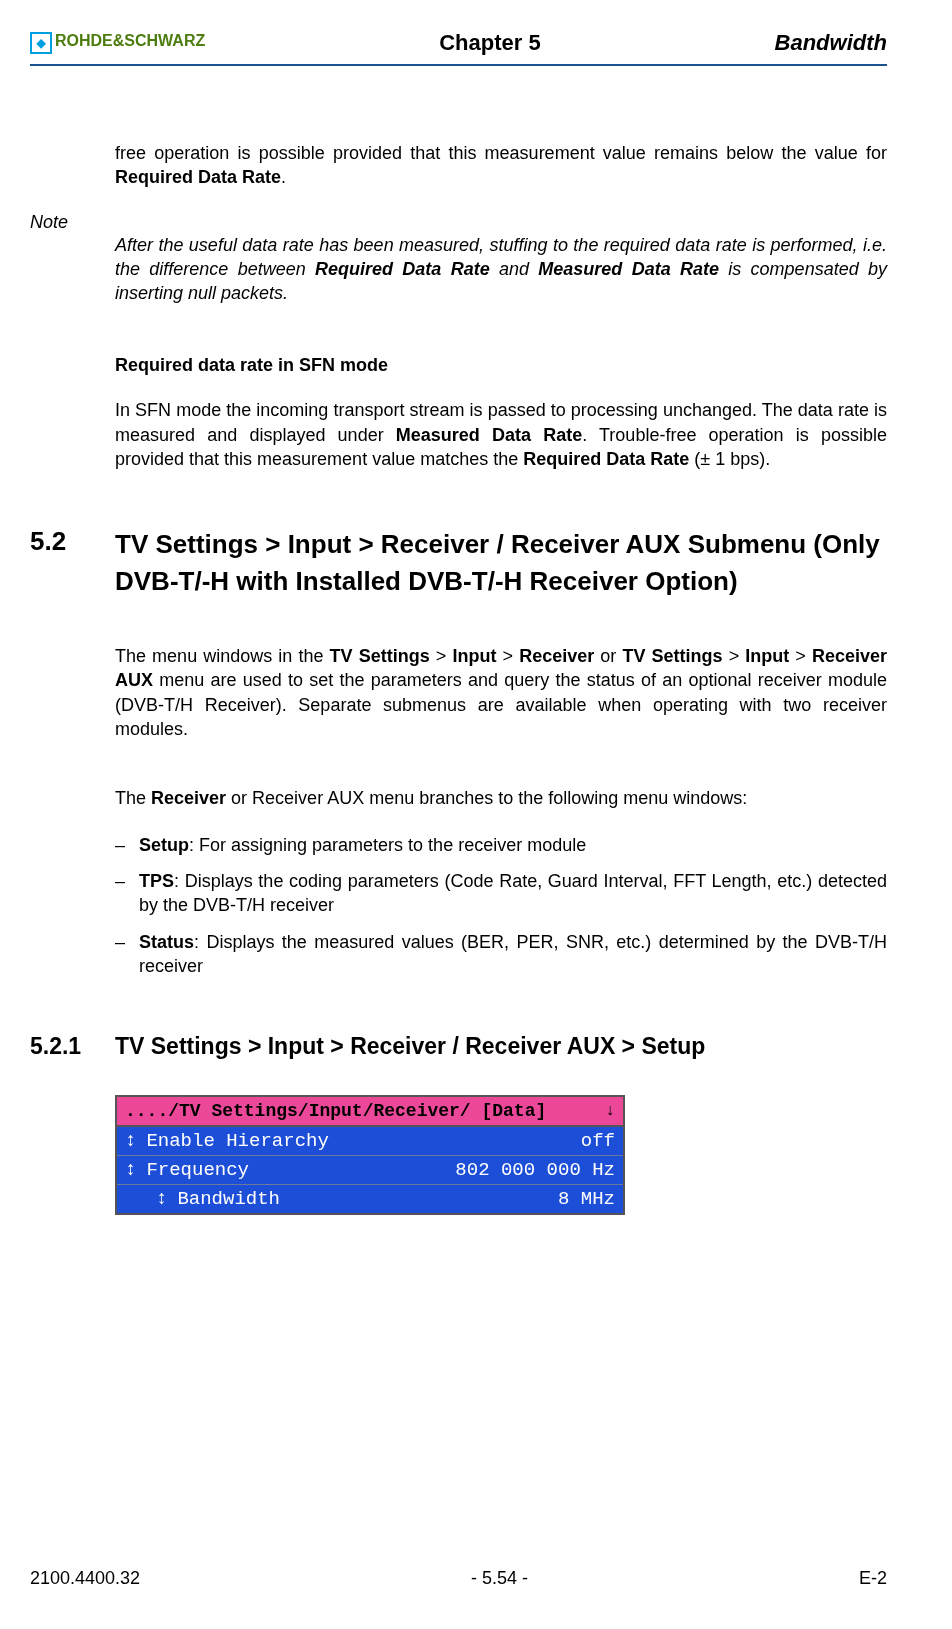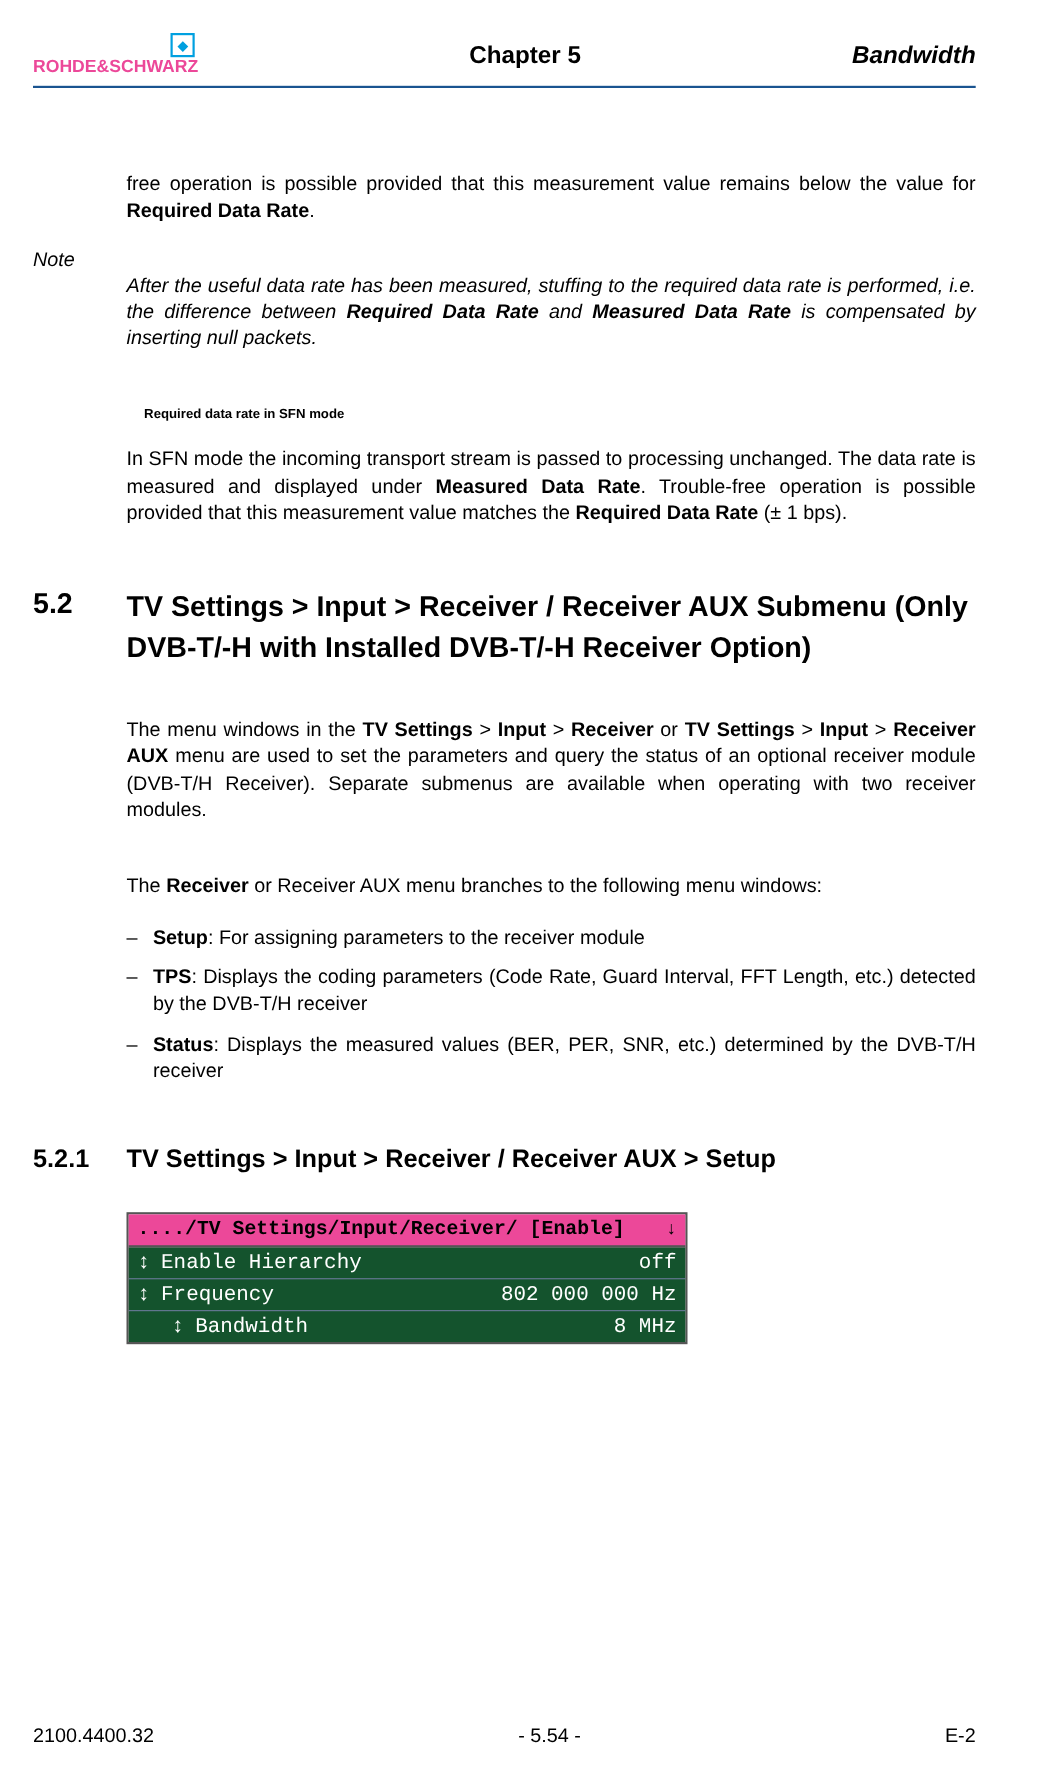--- a/index.html
+++ b/index.html
@@ -17,25 +17,24 @@
     }
     .header {
       display: flex;
       align-items: center;
       border-bottom: 2px solid #1a5490;
       padding-bottom: 8px;
       margin-bottom: 75px;
     }
     .logo {
       display: flex;
-      align-items: flex-end;
-      color: #ec4899;
+      align-items: flex-start;
+      color: #4d7c0f;
       font-weight: bold;
       font-size: 16px;
-      flex-direction: column;
     }
     .logo-icon {
       width: 22px;
       height: 22px;
       border: 2px solid #00a0e0;
       margin-right: 3px;
       position: relative;
       display: flex;
       align-items: center;
       justify-content: center;
@@ -77,25 +76,24 @@
       flex-shrink: 0;
       margin-left: -85px;
     }
     .note-text {
       font-style: italic;
       font-size: 18px;
       line-height: 1.35;
       text-align: justify;
     }
     .subheading {
-      font-size: 12px;
+      font-size: 18px;
       font-weight: bold;
       margin-bottom: 22px;
       margin-top: 10px;
-      margin-left: 16px;
     }
     .section-row {
       display: flex;
       margin-bottom: 45px;
       margin-top: 55px;
     }
     .section-num {
       width: 85px;
       font-size: 26px;
       font-weight: bold;
@@ -154,21 +152,21 @@
       align-items: center;
     }
     .menu-title-main {
       display: flex;
       align-items: center;
     }
     .menu-down {
       font-size: 16px;
     }
     .menu-body {
-      background: #14532d;
+      background: #1d4ed8;
       color: white;
     }
     .menu-row {
       padding: 3px 8px;
       font-size: 19px;
       display: flex;
       justify-content: space-between;
       border-bottom: 1px solid #6a7a9a;
     }
     .menu-row:last-child {
@@ -248,21 +246,21 @@
   </div>
 
   <div class="subsection-row">
     <div class="subsection-num">5.2.1</div>
     <div class="subsection-title">TV Settings &gt; Input &gt; Receiver / Receiver AUX &gt; Setup</div>
   </div>
 
   <div class="menu-screenshot">
     <div class="menu-title-bar">
       <span class="menu-title-main">
-        <span>..../TV Settings/Input/Receiver/</span>&nbsp;<span style="font-weight:bold;">[Enable]</span>
+        <span>..../TV Settings/Input/Receiver/</span>&nbsp;<span style="font-weight:bold;">[Data]</span>
       </span>
       <span class="menu-down">↓</span>
     </div>
     <div class="menu-body">
       <div class="menu-row">
         <span><span class="menu-arrows">↕</span><span>Enable Hierarchy</span></span>
         <span>off</span>
       </div>
       <div class="menu-row">
         <span><span class="menu-arrows">↕</span><span>Frequency</span></span>

